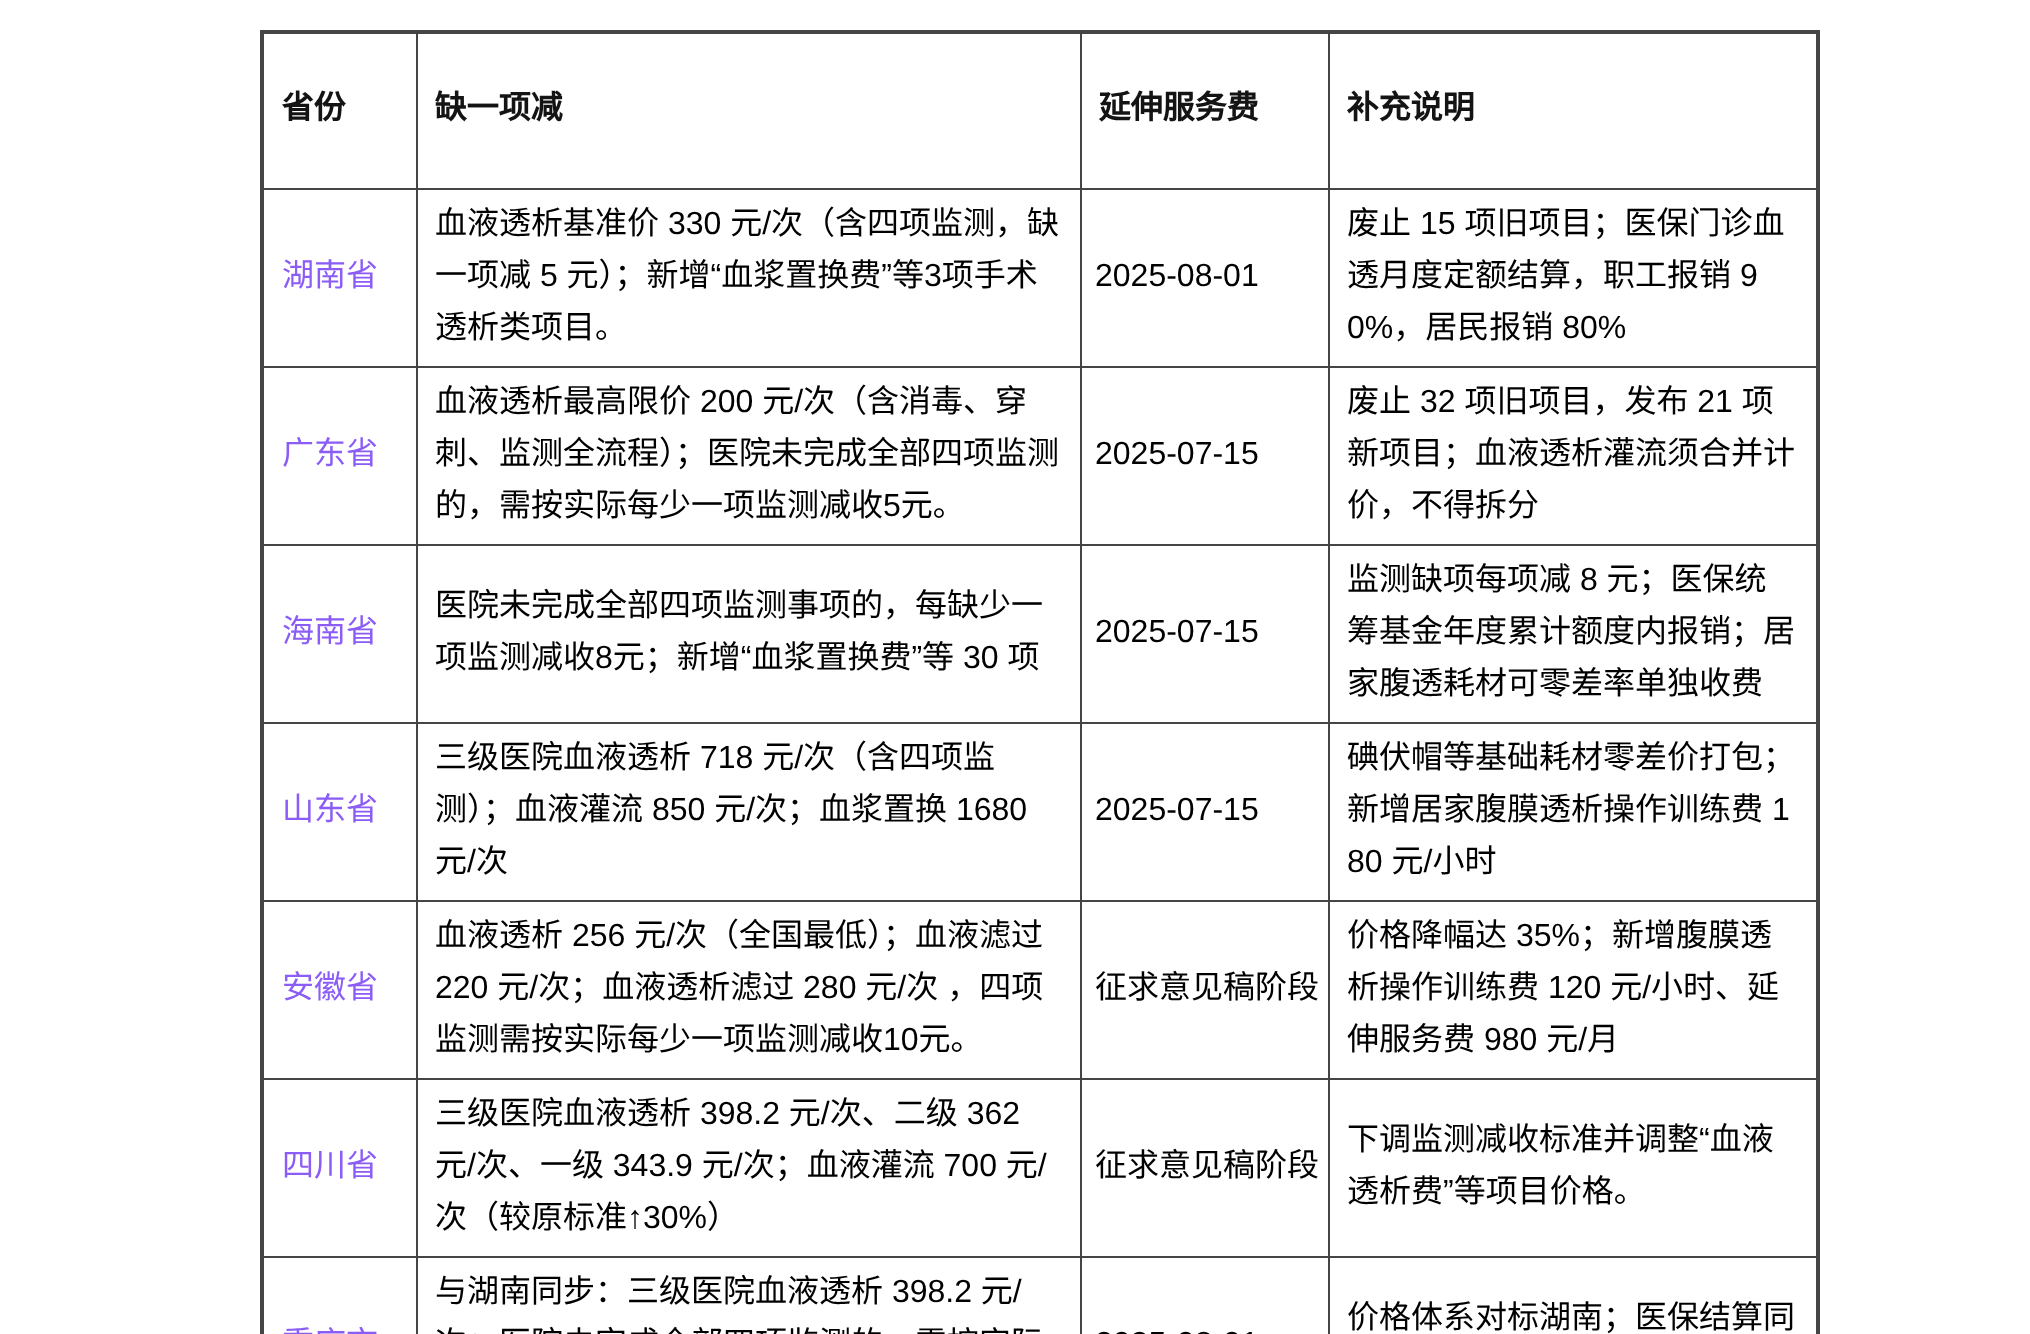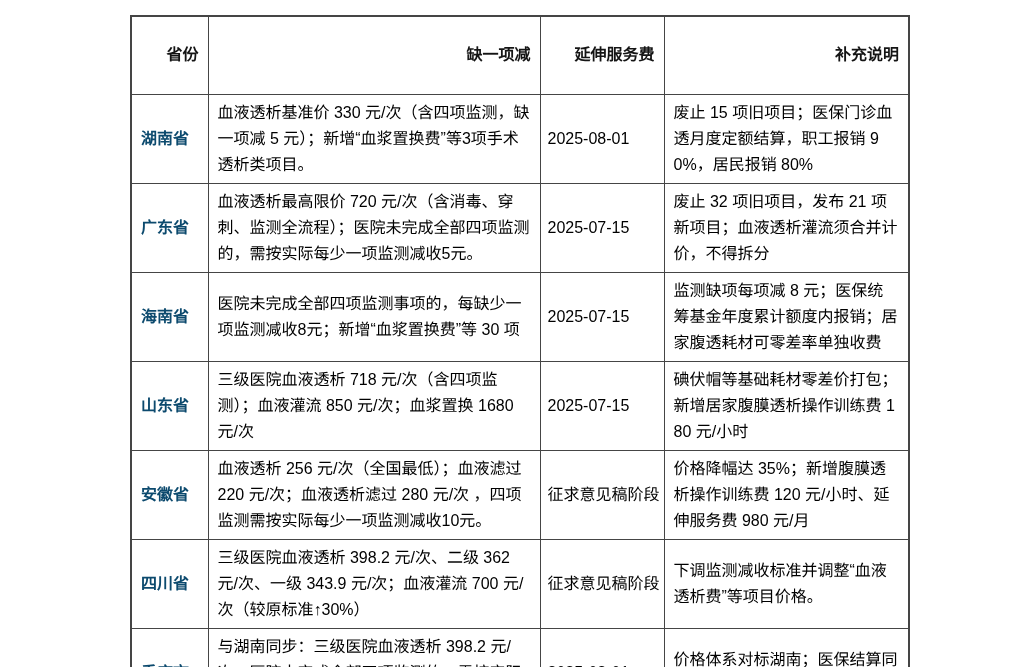--- a/index.html
+++ b/index.html
@@ -37,25 +37,24 @@
     line-height: 26px;
     color: #000000;
     text-align: left;
     vertical-align: middle;
     word-break: break-all;
     overflow: hidden;
   }
   .price-table th {
     font-weight: bold;
     color: #141414;
-    text-align: right;
   }
   .price-table td.province {
-    font-weight: bold;
-    color: #0c4a6e;
+    font-weight: normal;
+    color: #8b5cf6;
   }
   .price-table td.date {
     padding-left: 7px;
     padding-right: 4px;
     margin-left: 39px;
   }
   tr.r-head { height: 78px; }
   tr.r0 { height: 84px; }
   tr.r1 { height: 79px; }
   tr.r2 { height: 79px; }
@@ -85,21 +84,21 @@
     </thead>
     <tbody>
       <tr class="r0">
         <td class="province">湖南省</td>
         <td>血液透析基准价 330 元/次（含四项监测，缺一项减 5 元）；新增“血浆置换费”等3项手术透析类项目。</td>
         <td class="date">2025-08-01</td>
         <td>废止 15 项旧项目；医保门诊血透月度定额结算，职工报销 90%，居民报销 80%</td>
       </tr>
       <tr class="r1">
         <td class="province">广东省</td>
-        <td>血液透析最高限价 720 元/次（含消毒、穿刺、监测全流程）；医院未完成全部四项监测的，需按实际每少一项监测减收5元。</td>
+        <td>血液透析最高限价 200 元/次（含消毒、穿刺、监测全流程）；医院未完成全部四项监测的，需按实际每少一项监测减收5元。</td>
         <td class="date">2025-07-15</td>
         <td>废止 32 项旧项目，发布 21 项新项目；血液透析灌流须合并计价，不得拆分</td>
       </tr>
       <tr class="r2">
         <td class="province">海南省</td>
         <td>医院未完成全部四项监测事项的，每缺少一项监测减收8元；新增“血浆置换费”等 30 项</td>
         <td class="date">2025-07-15</td>
         <td>监测缺项每项减 8 元；医保统筹基金年度累计额度内报销；居家腹透耗材可零差率单独收费</td>
       </tr>
       <tr class="r3">

